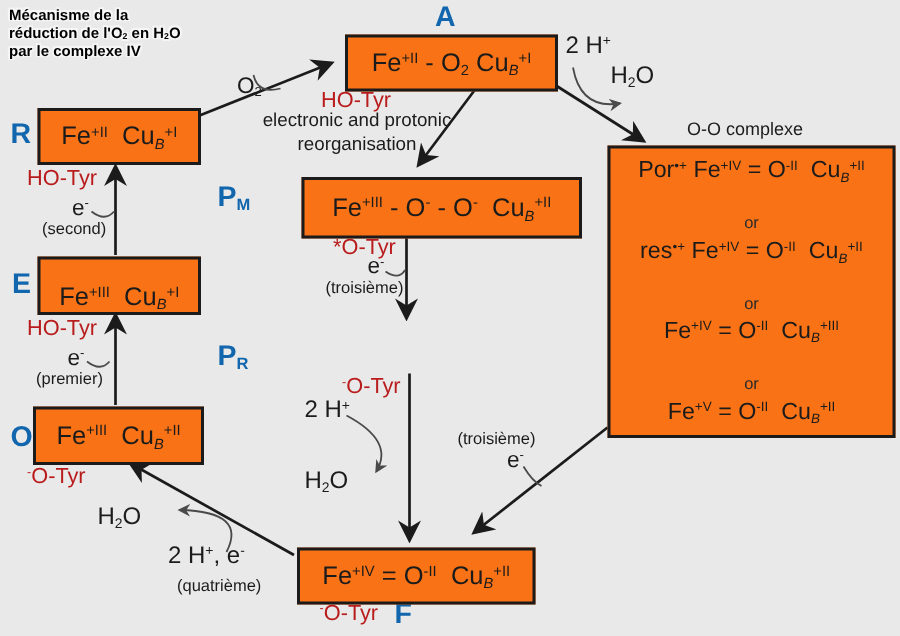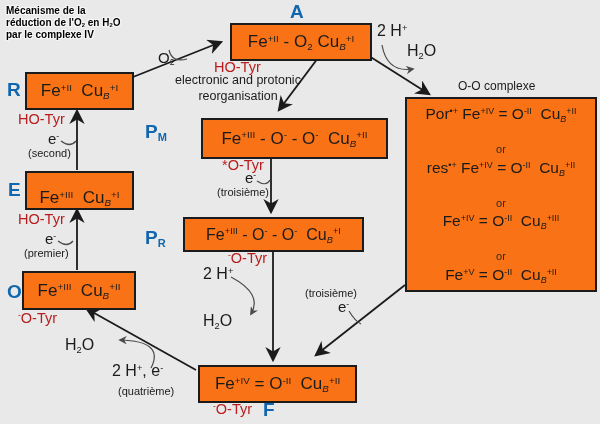--- a/index.html
+++ b/index.html
@@ -85,23 +85,20 @@
   </div>
   <div class="sbox" style="left:25px;top:171px;width:105px;height:35px;align-items:flex-end;">
     <span data-formula="states.E.formula"><span>Fe</span><span class="f-sup">+III</span><span>  Cu</span><span class="f-subi">B</span><span class="f-sup">+I</span></span>
   </div>
   <div class="sbox" style="left:22px;top:271px;width:110px;height:35px;">
     <span data-formula="states.O.formula"><span>Fe</span><span class="f-sup">+III</span><span>  Cu</span><span class="f-subi">B</span><span class="f-sup">+II</span></span>
   </div>
   <div class="sbox" style="left:201px;top:118px;width:183px;height:37px;">
     <span data-formula="states.PM.formula"><span>Fe</span><span class="f-sup">+III</span><span> - O</span><span class="f-sup">-</span><span> - O</span><span class="f-sup">-</span><span>  Cu</span><span class="f-subi">B</span><span class="f-sup">+II</span></span>
   </div>
-  <div class="sbox" style="left:183px;top:217px;width:177px;height:31px;font-size:16px;">
-    <span data-formula="states.PR.formula"><span>Fe</span><span class="f-sup">+III</span><span> - O</span><span class="f-sup">-</span><span> - O</span><span class="f-sup">-</span><span>  Cu</span><span class="f-subi">B</span><span class="f-sup">+I</span></span>
-  </div>
   <div class="sbox" style="left:198px;top:365px;width:155px;height:34px;">
     <span data-formula="states.F.formula"><span>Fe</span><span class="f-sup">+IV</span><span> = O</span><span class="f-sup">-II</span><span>  Cu</span><span class="f-subi">B</span><span class="f-sup">+II</span></span>
   </div>
 
   <span class="abs small-cap" style="left:458px;top:79px;">O-O complexe</span>
   <div class="sbox clv" style="left:405px;top:97px;width:188px;height:187px;">
     <div class="clv-row" data-formula="cleavage.options.o1"><span>Por</span><span class="f-sup">•+</span><span> Fe</span><span class="f-sup">+IV</span><span> = O</span><span class="f-sup">-II</span><span>  Cu</span><span class="f-subi">B</span><span class="f-sup">+II</span></div>
     <div class="clv-or">or</div>
     <div class="clv-row" data-formula="cleavage.options.o2"><span>res</span><span class="f-sup">•+</span><span> Fe</span><span class="f-sup">+IV</span><span> = O</span><span class="f-sup">-II</span><span>  Cu</span><span class="f-subi">B</span><span class="f-sup">+II</span></div>
     <div class="clv-or">or</div>

